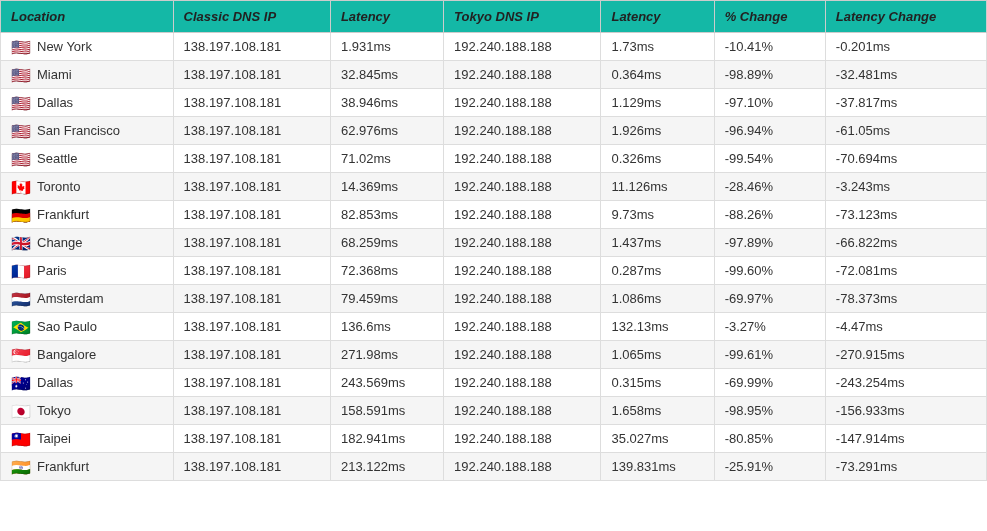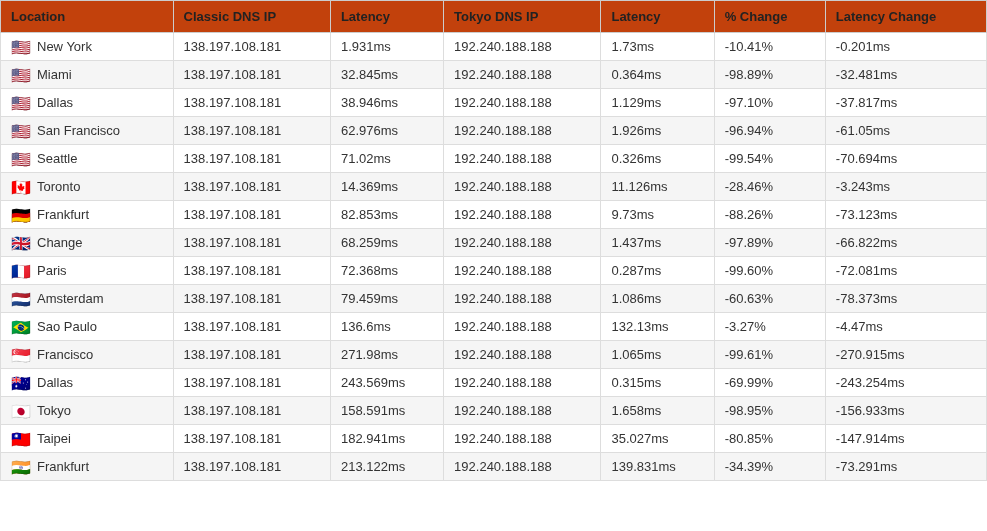--- a/index.html
+++ b/index.html
@@ -7,21 +7,22 @@
       font-family: Arial, sans-serif;
       font-size: 13px;
       background: #fff;
       color: #333;
     }
     table {
       width: 987px;
       border-collapse: collapse;
     }
     thead tr {
-      background: #c2410c;
+      background: #14b8a6;
+      font-style: italic;
     }
     thead th {
       padding: 8px 10px;
       text-align: left;
       font-weight: bold;
       border: 1px solid #ccc;
       font-size: 13px;
       color: #222;
     }
     tbody tr:nth-child(even) {
@@ -195,42 +196,42 @@
         <td>
           <div class="location-cell">
             <span class="flag">🇳🇱</span>
             <span>Amsterdam</span>
           </div>
         </td>
         <td>138.197.108.181</td>
         <td>79.459ms</td>
         <td>192.240.188.188</td>
         <td>1.086ms</td>
-        <td>-60.63%</td>
+        <td>-69.97%</td>
         <td>-78.373ms</td>
       </tr>
       <tr>
         <td>
           <div class="location-cell">
             <span class="flag">🇧🇷</span>
             <span>Sao Paulo</span>
           </div>
         </td>
         <td>138.197.108.181</td>
         <td>136.6ms</td>
         <td>192.240.188.188</td>
         <td>132.13ms</td>
         <td>-3.27%</td>
         <td>-4.47ms</td>
       </tr>
       <tr>
         <td>
           <div class="location-cell">
             <span class="flag">🇸🇬</span>
-            <span>Francisco</span>
+            <span>Bangalore</span>
           </div>
         </td>
         <td>138.197.108.181</td>
         <td>271.98ms</td>
         <td>192.240.188.188</td>
         <td>1.065ms</td>
         <td>-99.61%</td>
         <td>-270.915ms</td>
       </tr>
       <tr>
@@ -279,17 +280,17 @@
         <td>
           <div class="location-cell">
             <span class="flag">🇮🇳</span>
             <span>Frankfurt</span>
           </div>
         </td>
         <td>138.197.108.181</td>
         <td>213.122ms</td>
         <td>192.240.188.188</td>
         <td>139.831ms</td>
-        <td>-34.39%</td>
+        <td>-25.91%</td>
         <td>-73.291ms</td>
       </tr>
     </tbody>
 </table>
 
 </body></html>

